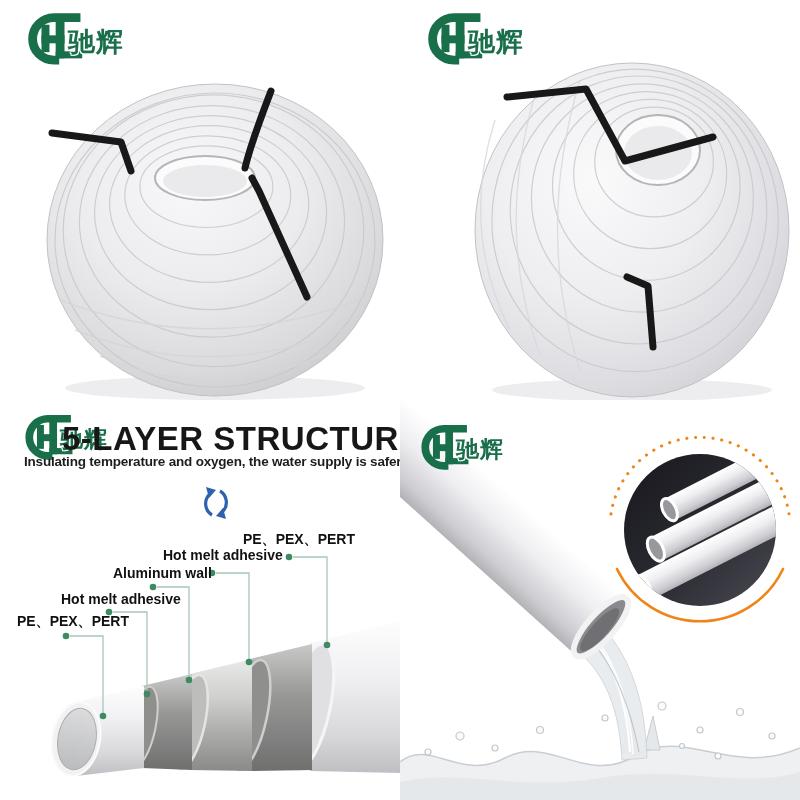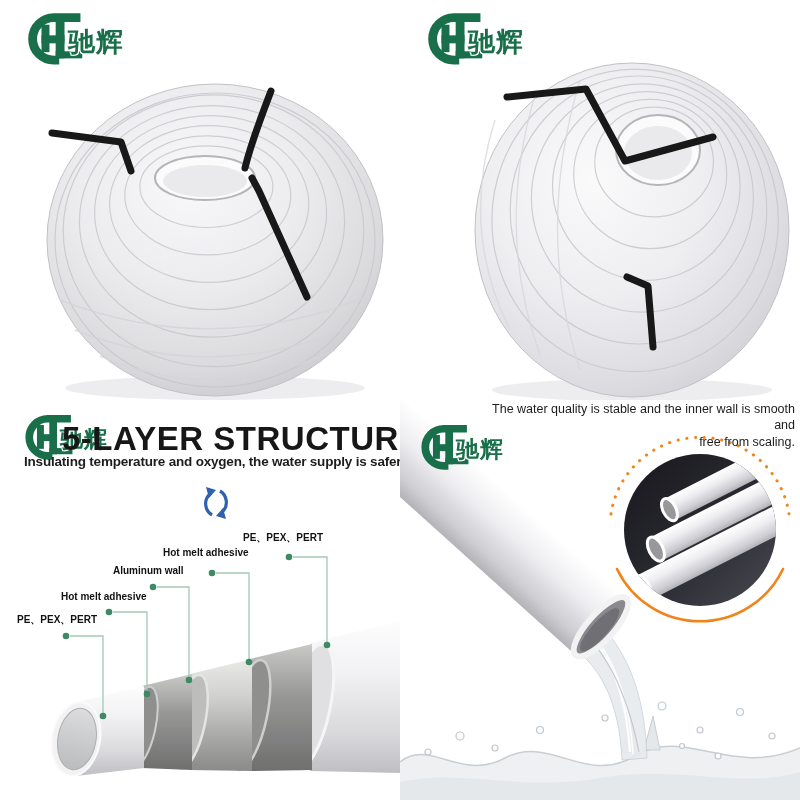--- a/index.html
+++ b/index.html
@@ -16,21 +16,21 @@
   .logo{position:absolute;display:flex;align-items:flex-start;z-index:5;}
   .logo .cn{font-size:27px;font-weight:bold;color:#1a6f4b;margin-left:-16px;margin-top:14px;letter-spacing:1px;
             text-shadow:-1px -1px 0 #fff,1px -1px 0 #fff,-1px 1px 0 #fff,1px 1px 0 #fff;}
   .logo.small .cn{font-size:23px;margin-top:12px;margin-left:-14px;}
 
   
   .bl-title{position:absolute;left:62px;top:20px;font-size:33px;font-weight:bold;color:#171717;
             letter-spacing:0.5px;white-space:nowrap;z-index:6;}
   .bl-subtitle{position:absolute;left:24px;top:54px;width:360px;font-size:13.5px;font-weight:bold;
                color:#1d1d1d;letter-spacing:-0.2px;white-space:nowrap;z-index:6;}
-  .lab{position:absolute;font-size:10px;font-weight:600;color:#111;white-space:nowrap;z-index:4;}
+  .lab{position:absolute;font-size:14px;font-weight:600;color:#111;white-space:nowrap;z-index:4;}
 
   
   .caption{position:absolute;right:5px;top:1px;width:310px;text-align:right;font-size:12.5px;
            font-weight:500;color:#1c1c1c;line-height:1.3;z-index:6;}
 
   .cycle-icon{position:absolute;left:197px;top:84px;z-index:4;}
 </style>
 </head>
 <body>
 
@@ -296,19 +296,15 @@
       <svg width="54" height="49" viewBox="0 0 70 62">
         <path d="M66,8 L36,8 A24,24 0 1 0 36,56 L42,56" fill="none" stroke="#1a6f4b" stroke-width="10"></path>
         <rect x="22" y="16" width="9" height="31" fill="#1a6f4b"></rect>
         <rect x="38" y="9" width="10" height="45" fill="#1a6f4b"></rect>
         <rect x="22" y="28" width="26" height="9" fill="#1a6f4b"></rect>
         <rect x="38" y="46" width="30" height="8" fill="#1a6f4b"></rect>
       </svg>
       <span class="cn">驰辉</span>
     </div>
 
-    <div class="caption">
-      <span>The water quality is stable and the inner wall is smooth and</span><br>
-      <span>free from scaling.</span>
-    </div>
   </section>
 
 </div>
 
 </body></html>

